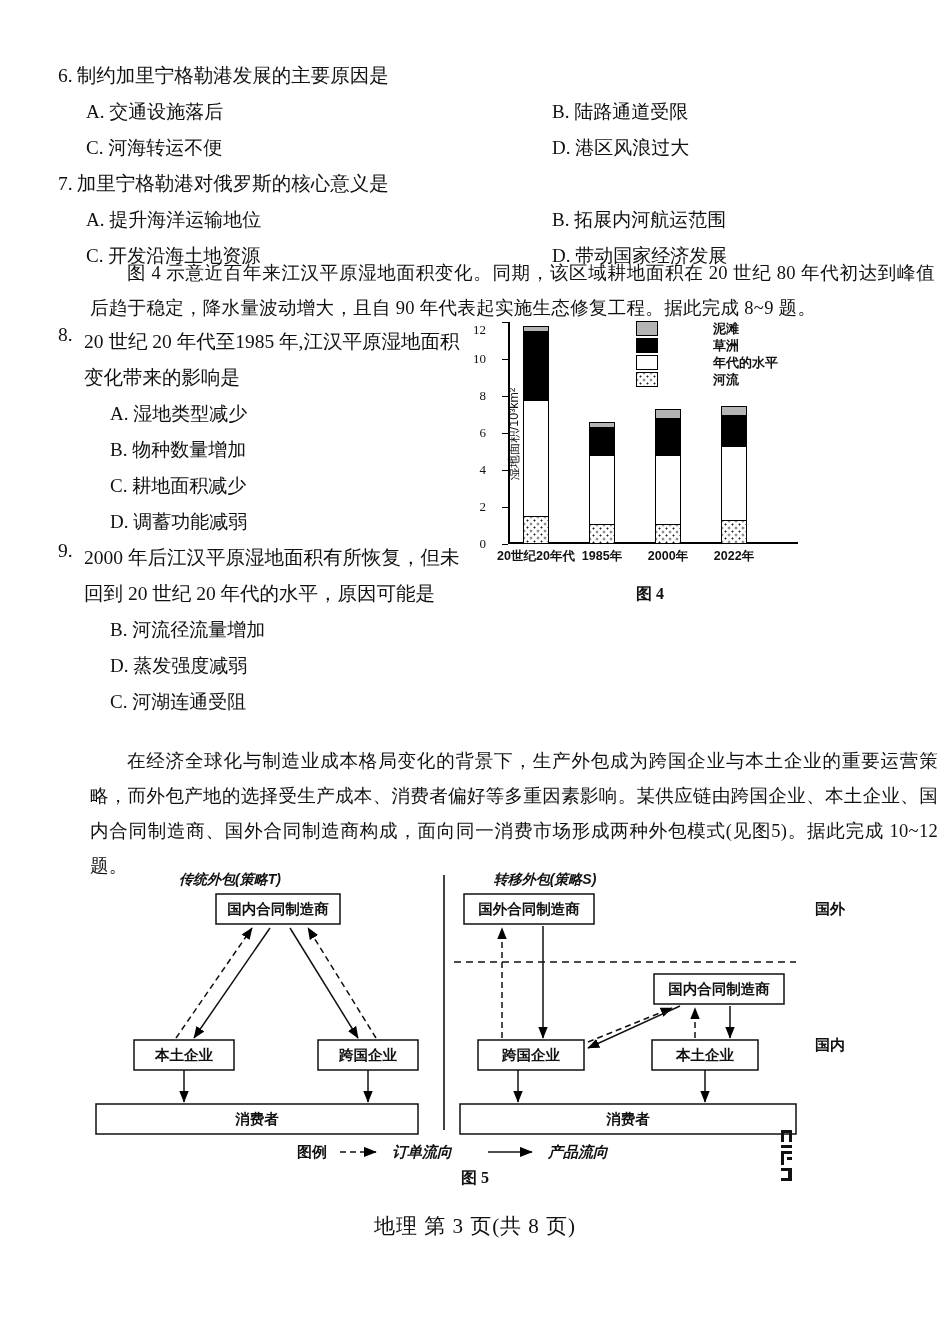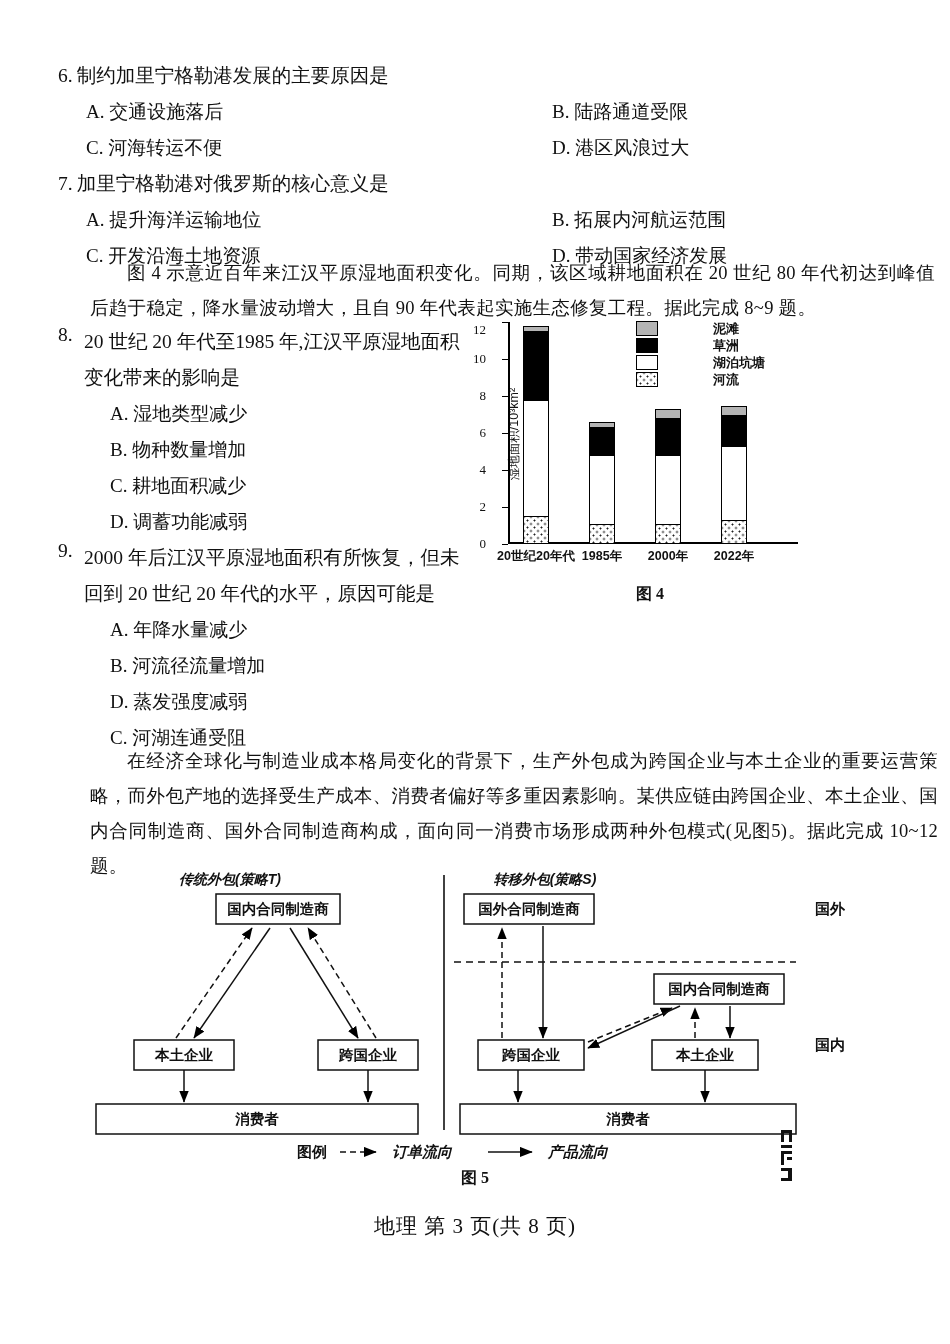--- a/index.html
+++ b/index.html
@@ -277,21 +277,20 @@
       <div class="q-line">20 世纪 20 年代至1985 年,江汉平原湿地面积变化带来的影响是</div>
       <div class="opt-line sub-opt">A. 湿地类型减少</div>
       <div class="opt-line sub-opt">B. 物种数量增加</div>
       <div class="opt-line sub-opt">C. 耕地面积减少</div>
       <div class="opt-line sub-opt">D. 调蓄功能减弱</div>
     </div>
 
     <div class="qnum-block">
       <span class="qnum">9.</span>
       <div class="q-line">2000 年后江汉平原湿地面积有所恢复，但未回到 20 世纪 20 年代的水平，原因可能是</div>
-      <div class="opt-line sub-opt">A. 年降水量减少</div>
       <div class="opt-line sub-opt">B. 河流径流量增加</div>
       <div class="opt-line sub-opt">D. 蒸发强度减弱</div>
       <div class="opt-line sub-opt">C. 河湖连通受阻</div>
     </div>
   </div>
 
   <div id="fig4">
 
     <div class="ylab-wrap">
       <span>湿地面积/10³km²</span>
@@ -353,21 +352,21 @@
         <div class="legend-row">
           <div class="legend-swatch seg-ni"></div>
           <div class="legend-text">泥滩</div>
         </div>
         <div class="legend-row">
           <div class="legend-swatch seg-cao"></div>
           <div class="legend-text">草洲</div>
         </div>
         <div class="legend-row">
           <div class="legend-swatch seg-hu"></div>
-          <div class="legend-text">湖泊坑塘</div>
+          <div class="legend-text">年代的水平</div>
         </div>
         <div class="legend-row">
           <div class="legend-swatch seg-he"></div>
           <div class="legend-text">河流</div>
         </div>
       </div>
 
     <div id="fig4cap" class="fig-cap">图 4</div>
   </div>
 

